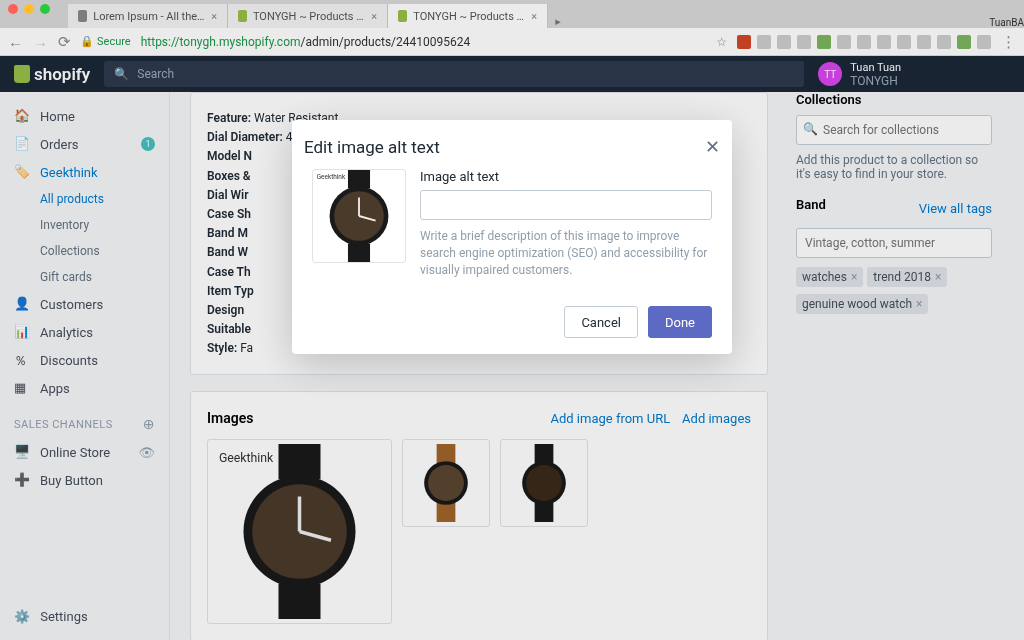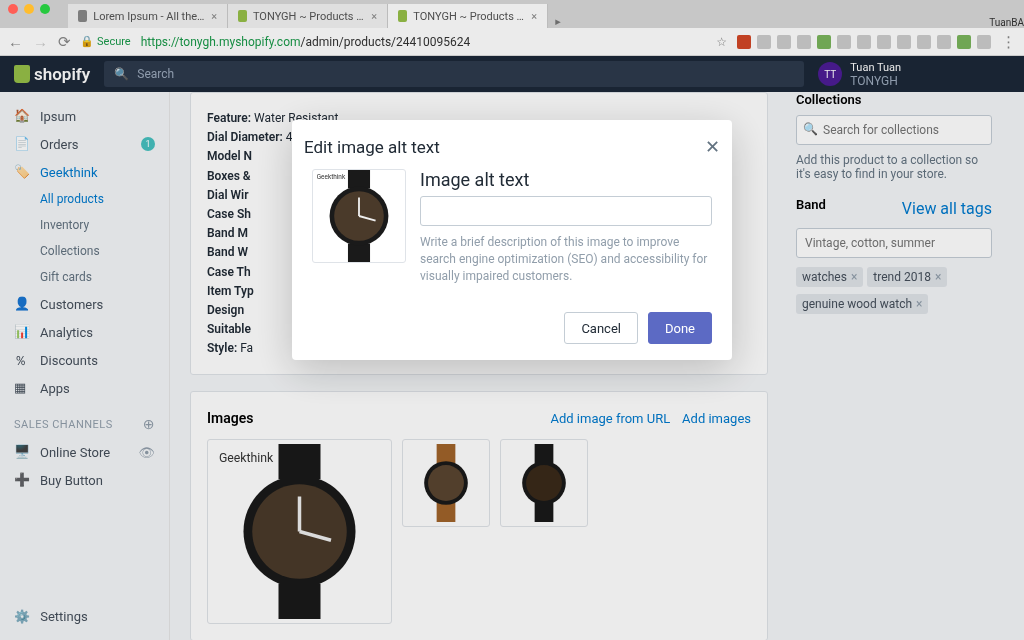--- a/index.html
+++ b/index.html
@@ -21,21 +21,21 @@
 .urlbar .url{flex:1;color:#333}
 .urlbar .url .green{color:#1a9a4a}
 .urlbar .star{color:#888}
 .ext-icons{display:flex;gap:6px}
 .ext-icons .ei{width:14px;height:14px;background:#ccc;border-radius:2px}
 .topbar{height:36px;background:#1c2838;display:flex;align-items:center;padding:0 14px;gap:14px}
 .shop-logo{color:#fff;font-weight:600;font-size:17px;display:flex;align-items:center;gap:4px}
 .shop-logo .bag{width:16px;height:18px;background:#96bf48;border-radius:2px 2px 4px 4px;position:relative}
 .searchbar{flex:1;max-width:700px;height:26px;background:#2d3a4d;border-radius:3px;display:flex;align-items:center;padding:0 10px;gap:8px;color:#9ba9bb;font-size:12px}
 .userbox{display:flex;align-items:center;gap:8px;color:#fff;font-size:11px}
-.avatar{width:24px;height:24px;border-radius:50%;background:#4c1d95;display:flex;align-items:center;justify-content:center;font-size:10px;color:#fff}
+.avatar{width:24px;height:24px;border-radius:50%;background:#d946ef;display:flex;align-items:center;justify-content:center;font-size:10px;color:#fff}
 .userbox .sub{color:#9ba9bb;font-size:12px}
 .main{display:flex;height:calc(100% - 92px)}
 .sidebar{width:170px;background:#f4f6f8;border-right:1px solid #e5e5e5;padding-top:10px;font-size:13px;color:#454f5b}
 .sidebar .item{display:flex;align-items:center;gap:10px;padding:6px 14px;cursor:pointer}
 .sidebar .item.active{color:#007ace}
 .sidebar .item .icn{width:16px;height:16px;display:inline-block}
 .sidebar .sub{padding-left:40px;font-size:12px;color:#637381}
 .sidebar .sub.active{color:#007ace}
 .sidebar .badge{background:#47c1bf;color:#fff;border-radius:8px;width:14px;height:14px;font-size:9px;display:flex;align-items:center;justify-content:center;margin-left:auto}
 .sidebar .hdr{padding:14px 14px 6px;font-size:11px;color:#919eab;letter-spacing:.5px;display:flex;align-items:center;justify-content:space-between}
@@ -59,21 +59,21 @@
 .tag{display:inline-flex;align-items:center;background:#dfe3e8;border-radius:3px;padding:3px 6px;font-size:12px;color:#454f5b;margin:0 4px 6px 0;gap:4px}
 .tag .x{color:#919eab;cursor:pointer}
 .overlay{position:absolute;inset:0;background:rgba(0,0,0,.08);display:flex;align-items:flex-start;justify-content:center;padding-top:120px;z-index:50}
 .modal{width:440px;background:#fff;border-radius:4px;box-shadow:0 10px 40px rgba(0,0,0,.2)}
 .modal-hdr{padding:16px 12px 12px;display:flex;justify-content:space-between;align-items:center}
 .modal-hdr h2{font-size:17px;font-weight:400;color:#212b36}
 .modal-close{font-size:18px;color:#637381;cursor:pointer;background:none;border:none}
 .modal-body{padding:0 20px 16px;display:flex;gap:14px}
 .thumb{width:94px;height:94px;border:1px solid #dfe3e8;border-radius:3px;display:flex;align-items:center;justify-content:center}
 .fld{flex:1}
-.fld label{font-size:18px;color:#212b36;display:block;margin-bottom:6px}
+.fld label{font-size:13px;color:#212b36;display:block;margin-bottom:6px}
 .fld input{width:100%;height:30px;border:1px solid #c4cdd5;border-radius:3px;padding:0 8px;font-size:13px;margin-bottom:8px}
 .fld .hint{font-size:12px;color:#919eab;line-height:1.4}
 .modal-ftr{padding:12px 20px 16px;display:flex;justify-content:flex-end;gap:10px}
 .btn{height:32px;padding:0 16px;border-radius:3px;font-size:13px;cursor:pointer;border:1px solid #c4cdd5;background:#fff;color:#212b36}
 .btn.primary{background:#5c6ac4;border-color:#5c6ac4;color:#fff}
 svg{display:block}
 .watch-svg{width:100%;height:100%}
 .settings-row{position:absolute;bottom:10px;left:0;width:170px;display:flex;align-items:center;gap:10px;padding:6px 14px;font-size:13px;color:#454f5b;cursor:pointer}
 </style>
 </head>
@@ -145,21 +145,21 @@
         <div>Tuan Tuan</div>
         <div class="sub">TONYGH</div>
       </div>
   </div>
 </div>
 
 <div class="main">
   <div class="sidebar">
     <div class="item">
         <span class="icn">🏠</span>
-        <span>Ipsum</span>
+        <span>Home</span>
       </div>
     <div class="item">
         <span class="icn">📄</span>
         <span>Orders</span>
         <span class="badge">1</span>
       </div>
     <div class="item active">
         <span class="icn">🏷️</span>
         <span>Geekthink</span>
       </div>
@@ -265,21 +265,21 @@
 
       <div class="rside">
         <h4>Collections</h4>
         <div style="position:relative">
           <input class="rinput" style="padding-left: 26px;" placeholder="Search for collections">
           <span style="position:absolute;left:7px;top:7px;color:#919eab;font-size:12px">🔍</span>
         </div>
         <div class="helper">Add this product to a collection so it's easy to find in your store.</div>
         <div class="tags-hdr">
           <h4>Band</h4>
-          <span class="link" style="font-size:16px">View all tags</span>
+          <span class="link" style="font-size:13px">View all tags</span>
         </div>
         <input class="rinput" placeholder="Vintage, cotton, summer" style="">
         <div id="tags"><span class="tag">watches <span class="x">×</span></span><span class="tag">trend 2018 <span class="x">×</span></span><span class="tag">genuine wood watch <span class="x">×</span></span></div>
       </div>
     </div>
   </div>
 </div>
 
 <div class="settings-row">
   <span class="icn">⚙️</span>

